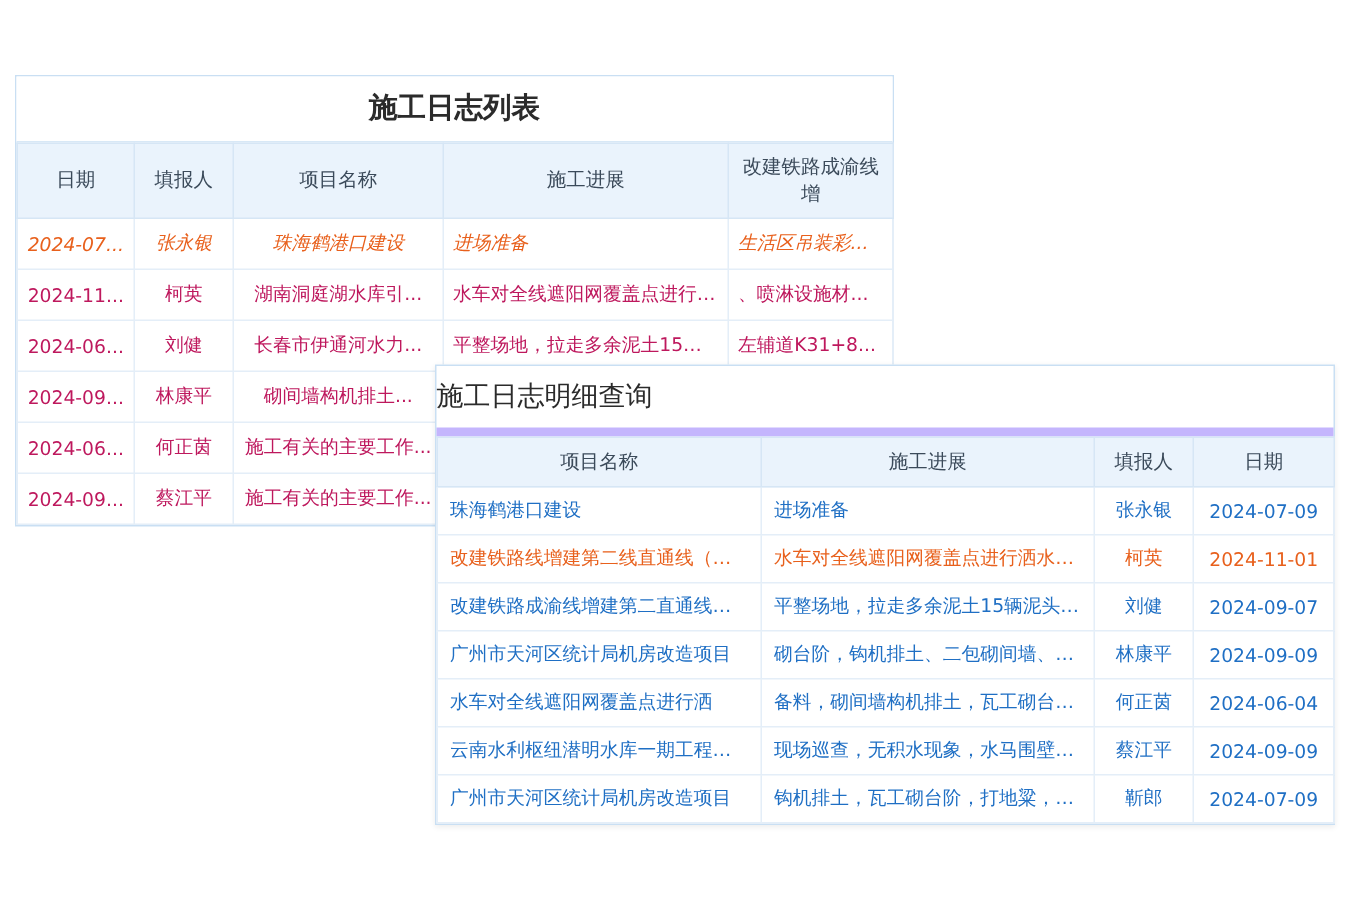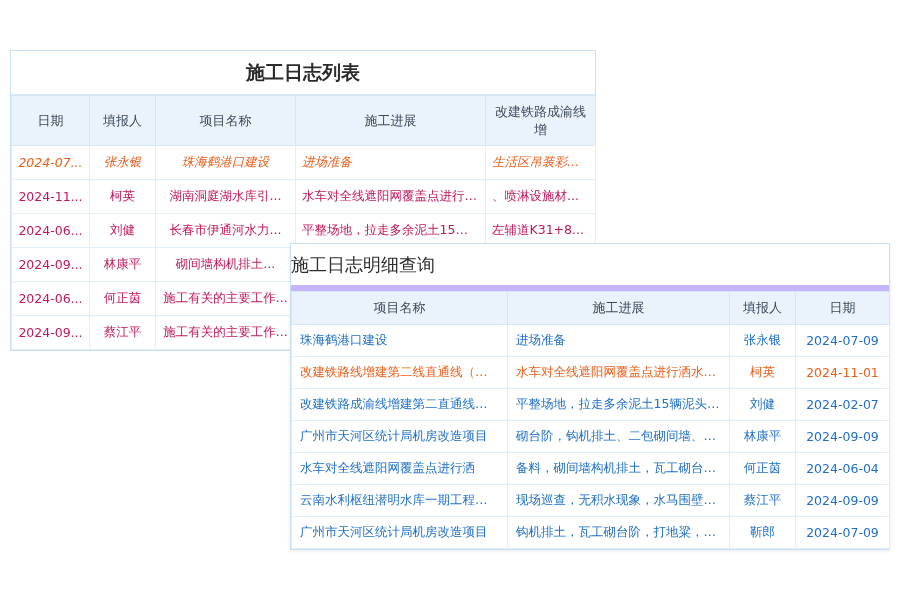--- a/index.html
+++ b/index.html
@@ -227,21 +227,21 @@
         <tr class="highlight">
           <td>改建铁路线增建第二线直通线（成都-...</td>
           <td>水车对全线遮阳网覆盖点进行洒水抑制...</td>
           <td class="center">柯英</td>
           <td class="center">2024-11-01</td>
         </tr>
         <tr>
           <td>改建铁路成渝线增建第二直通线（成渝...</td>
           <td>平整场地，拉走多余泥土15辆泥头车，...</td>
           <td class="center">刘健</td>
-          <td class="center">2024-02-07</td>
+          <td class="center">2024-09-07</td>
         </tr>
         <tr>
           <td>广州市天河区统计局机房改造项目</td>
           <td>砌台阶，钩机排土、二包砌间墙、晚间...</td>
           <td class="center">林康平</td>
           <td class="center">2024-09-09</td>
         </tr>
         <tr>
           <td>水车对全线遮阳网覆盖点进行洒</td>
           <td>备料，砌间墙构机排土，瓦工砌台阶，...</td>

